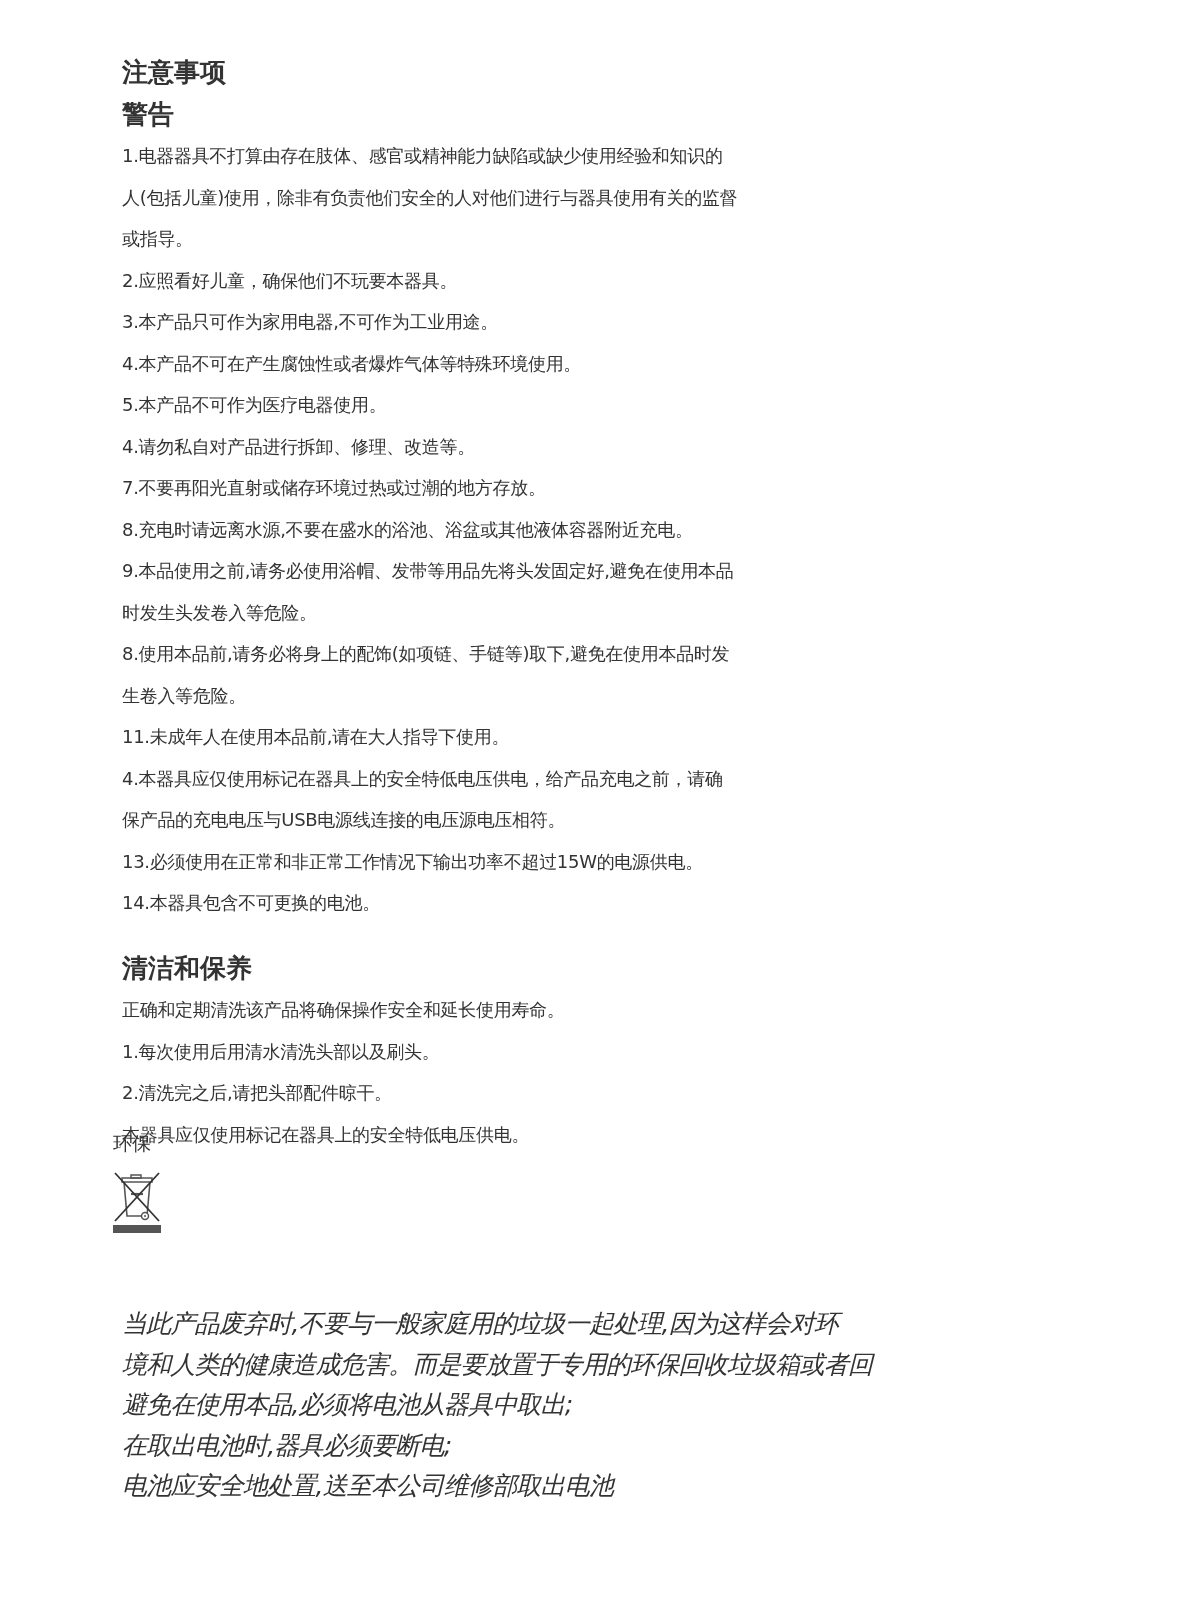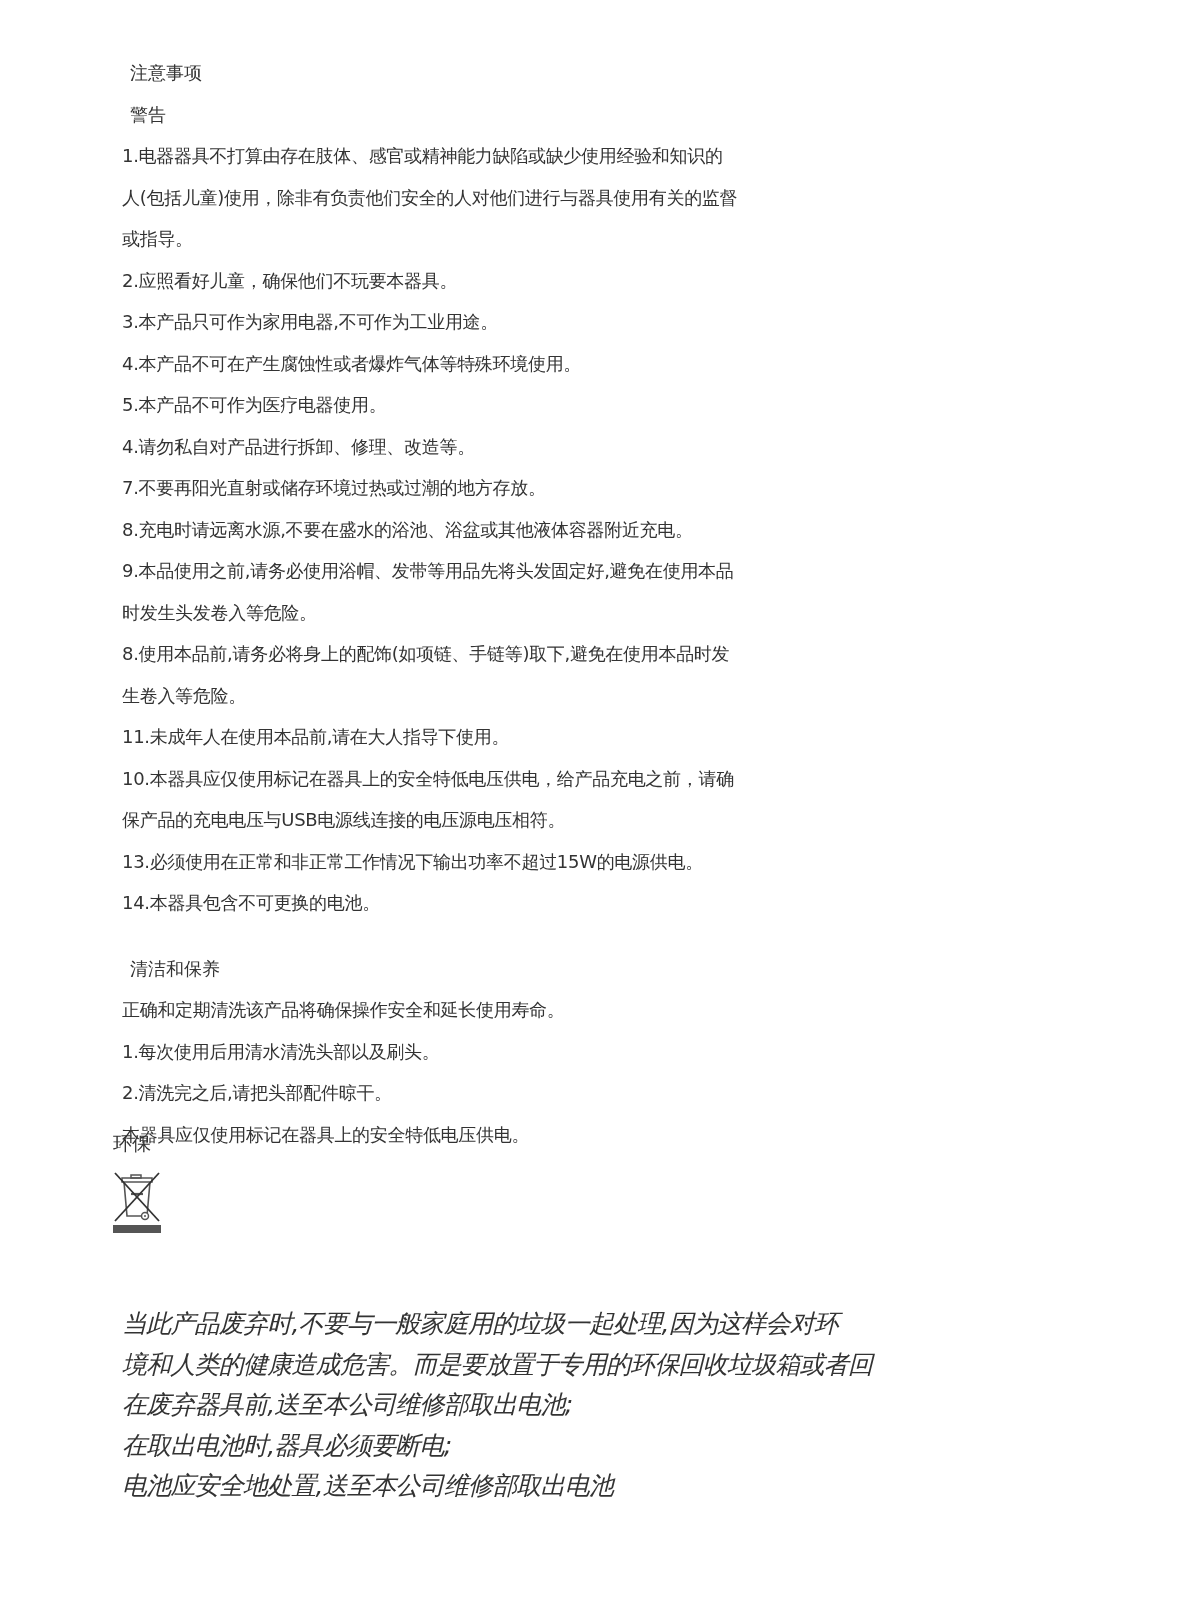--- a/index.html
+++ b/index.html
@@ -21,25 +21,24 @@
       top: 52px;
       width: 1000px;
     }
     .line {
       font-size: 18px;
       line-height: 41.5px;
       white-space: nowrap;
       letter-spacing: -0.3px;
     }
     .heading {
-      font-weight: normal;
-      font-size: 18px;
+      font-weight: bold;
+      font-size: 26px;
       line-height: 41.5px;
       white-space: nowrap;
-      margin-left: 8px;
     }
     .section-gap {
       height: 24px;
     }
     .env-section {
       position: absolute;
       left: 113px;
       top: 1128px;
     }
     .env-title {
@@ -81,21 +80,21 @@
     <div class="line">4.本产品不可在产生腐蚀性或者爆炸气体等特殊环境使用。</div>
     <div class="line">5.本产品不可作为医疗电器使用。</div>
     <div class="line">4.请勿私自对产品进行拆卸、修理、改造等。</div>
     <div class="line">7.不要再阳光直射或储存环境过热或过潮的地方存放。</div>
     <div class="line">8.充电时请远离水源,不要在盛水的浴池、浴盆或其他液体容器附近充电。</div>
     <div class="line">9.本品使用之前,请务必使用浴帽、发带等用品先将头发固定好,避免在使用本品</div>
     <div class="line">时发生头发卷入等危险。</div>
     <div class="line">8.使用本品前,请务必将身上的配饰(如项链、手链等)取下,避免在使用本品时发</div>
     <div class="line">生卷入等危险。</div>
     <div class="line">11.未成年人在使用本品前,请在大人指导下使用。</div>
-    <div class="line">10.本器具应仅使用标记在器具上的安全特低电压供电，给产品充电之前，请确</div>
+    <div class="line">4.本器具应仅使用标记在器具上的安全特低电压供电，给产品充电之前，请确</div>
     <div class="line">保产品的充电电压与USB电源线连接的电压源电压相符。</div>
     <div class="line">13.必须使用在正常和非正常工作情况下输出功率不超过15W的电源供电。</div>
     <div class="line">14.本器具包含不可更换的电池。</div>
   </div>
 
   <div class="section-gap"></div>
 
   <div class="heading">清洁和保养</div>
   <div>
     <div class="line">正确和定期清洗该产品将确保操作安全和延长使用寿命。</div>
@@ -123,16 +122,16 @@
     <line x1="2" y1="1" x2="46" y2="49" stroke="#333" stroke-width="1.8"></line>
     <line x1="46" y1="1" x2="2" y2="49" stroke="#333" stroke-width="1.8"></line>
 
     <rect x="0" y="53" width="48" height="8" fill="#555"></rect>
   </svg>
 </div>
 
 <div class="env-text">
   <div class="line">当此产品废弃时,不要与一般家庭用的垃圾一起处理,因为这样会对环</div>
   <div class="line">境和人类的健康造成危害。而是要放置于专用的环保回收垃圾箱或者回</div>
-  <div class="line">在废弃器具前,送至本公司维修部取出电池;</div>
+  <div class="line">避免在使用本品,必须将电池从器具中取出;</div>
   <div class="line">在取出电池时,器具必须要断电;</div>
   <div class="line">电池应安全地处置,送至本公司维修部取出电池</div>
 </div>
 
 </body></html>

